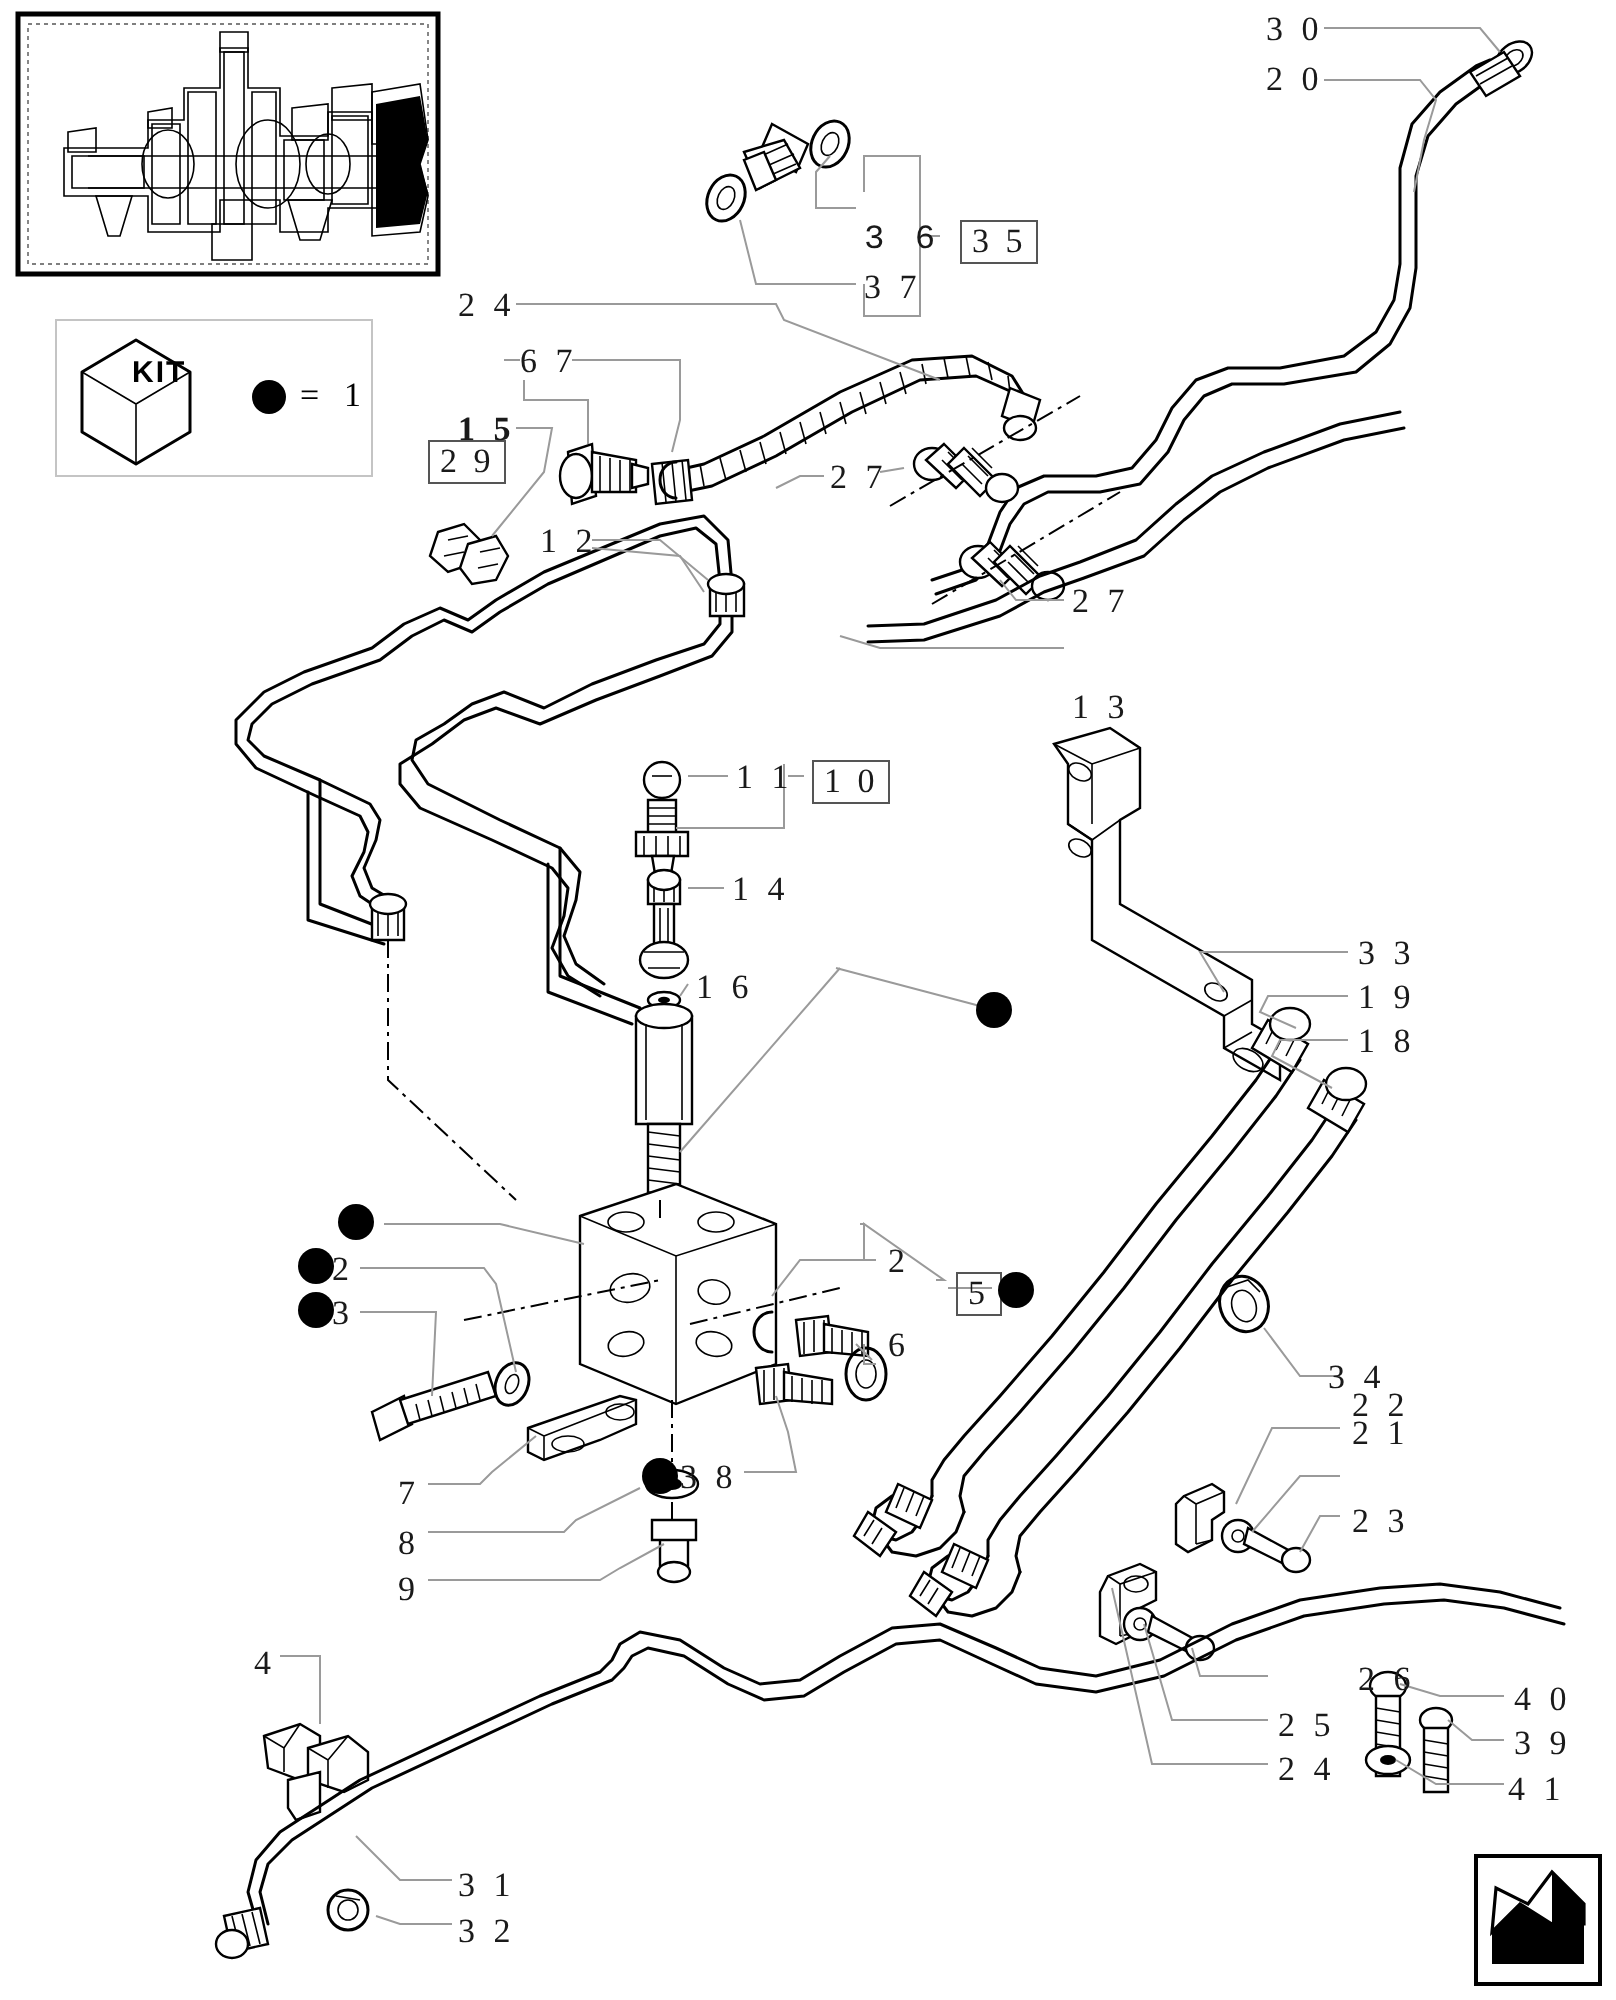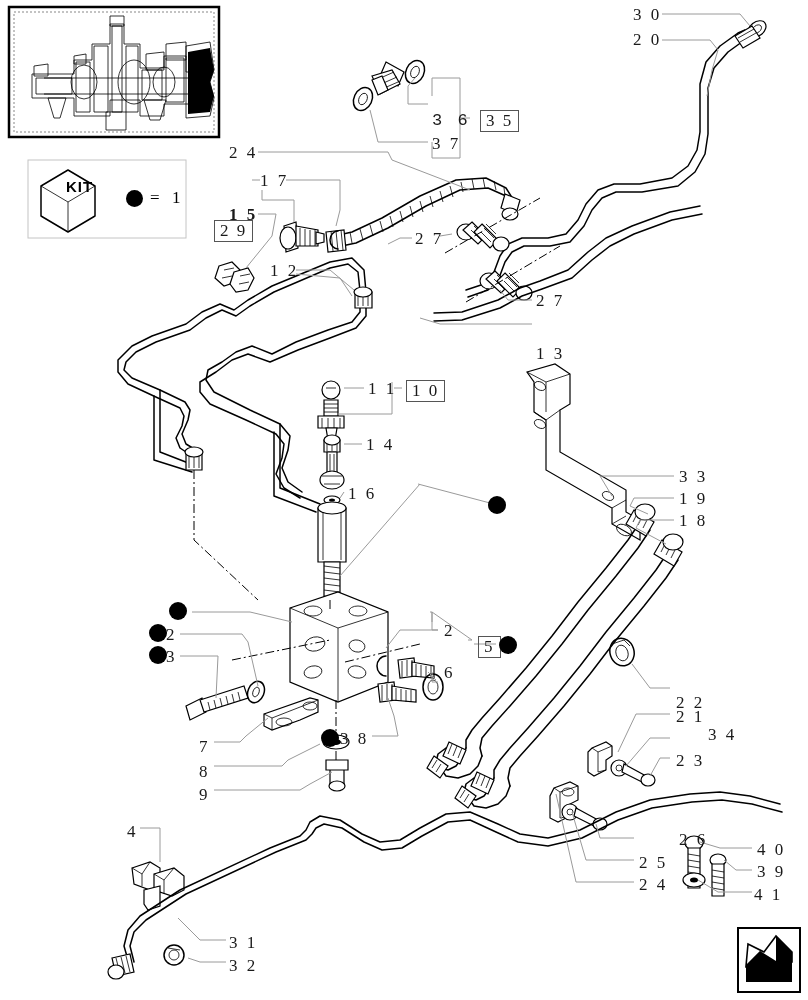--- a/index.html
+++ b/index.html
@@ -539,39 +539,39 @@
   </svg>
 
   <div id="callouts">
       <div class="lbl" style="left: 633px; top: 6px;">3 0</div>
       <div class="lbl" style="left: 633px; top: 31px;">2 0</div>
       <div class="lbl" style="left: 432px; top: 112px; font-family: Liberation Mono, monospace;">3 6</div>
       <div class="lbl boxed" style="left: 480px; top: 110px;">3 5</div>
       <div class="lbl" style="left: 432px; top: 135px;">3 7</div>
       <div class="lbl" style="left: 229px; top: 144px;">2 4</div>
       <div class="lbl boxed" style="left: 214px; top: 172px; margin-top: 48px;">2 9</div>
-      <div class="lbl" style="left: 260px; top: 172px;">1 7</div>
+      <div class="lbl" style="left: 260px; top: 172px;">6 7</div>
       <div class="lbl" style="left: 229px; top: 206px; font-weight: bold;">1 5</div>
       <div class="lbl" style="left: 415px; top: 230px;">2 7</div>
       <div class="lbl" style="left: 270px; top: 262px;">1 2</div>
       <div class="lbl" style="left: 536px; top: 292px;">2 7</div>
       <div class="lbl" style="left: 536px; top: 316px; margin-top: 29px;">1 3</div>
       <div class="lbl" style="left: 368px; top: 380px;">1 1</div>
       <div class="lbl boxed" style="left: 406px; top: 380px;">1 0</div>
       <div class="lbl" style="left: 366px; top: 436px;">1 4</div>
       <div class="lbl" style="left: 348px; top: 485px;">1 6</div>
       <div class="lbl" style="left: 679px; top: 468px;">3 3</div>
       <div class="lbl" style="left: 679px; top: 490px;">1 9</div>
       <div class="lbl" style="left: 679px; top: 512px;">1 8</div>
       <div class="lbl" style="left: 166px; top: 626px;">2</div>
       <div class="lbl" style="left: 166px; top: 648px;">3</div>
       <div class="lbl" style="left: 444px; top: 622px;">2</div>
       <div class="lbl boxed" style="left: 478px; top: 636px;">5</div>
       <div class="lbl" style="left: 444px; top: 664px;">6</div>
-      <div class="lbl" style="left: 708px; top: 680px; margin-top: 46px;">3 4</div>
+      <div class="lbl" style="left: 664px; top: 680px;">3 4</div>
       <div class="lbl" style="left: 676px; top: 708px;">2 1</div>
       <div class="lbl" style="left: 676px; top: 694px;">2 2</div>
       <div class="lbl" style="left: 676px; top: 752px;">2 3</div>
       <div class="lbl" style="left: 199px; top: 738px;">7</div>
       <div class="lbl" style="left: 199px; top: 763px;">8</div>
       <div class="lbl" style="left: 199px; top: 786px;">9</div>
       <div class="lbl" style="left: 340px; top: 730px;">3 8</div>
       <div class="lbl" style="left: 639px; top: 831px; margin-left: 40px;">2 6</div>
       <div class="lbl" style="left: 639px; top: 854px;">2 5</div>
       <div class="lbl" style="left: 639px; top: 876px;">2 4</div>

